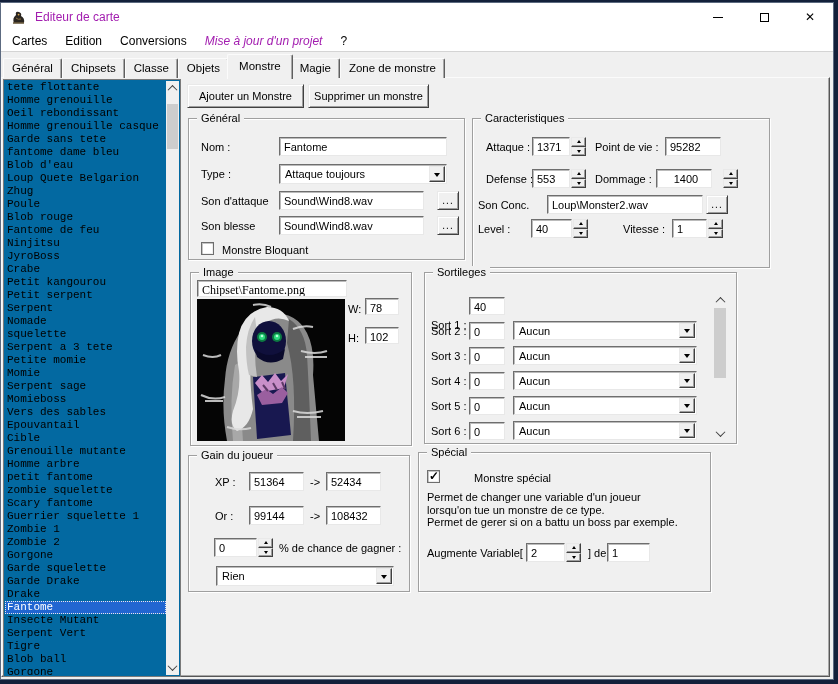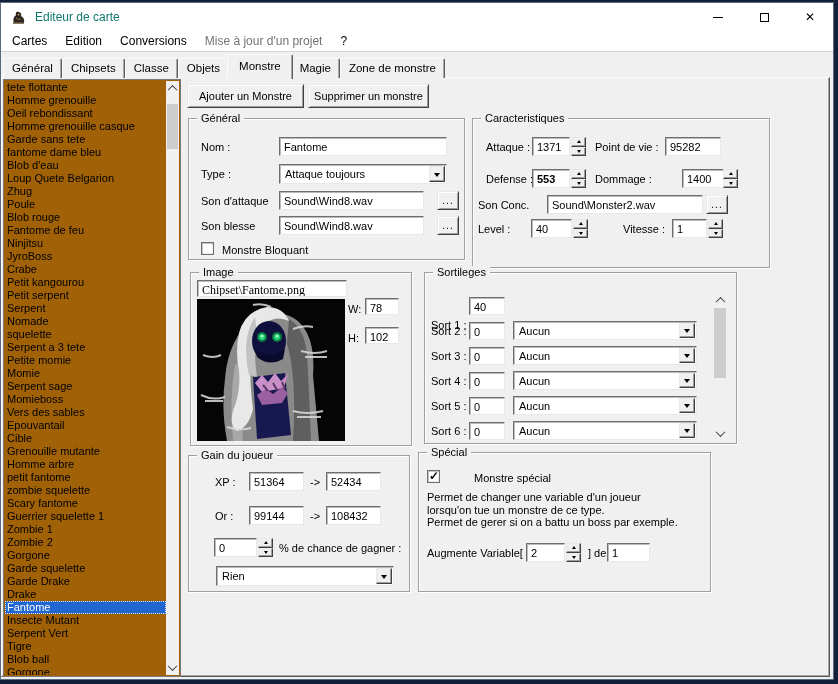--- a/index.html
+++ b/index.html
@@ -3,31 +3,31 @@
 <meta charset="utf-8">
 <style>
   * { margin:0; padding:0; box-sizing:border-box; }
   html,body { width:838px; height:684px; overflow:hidden; }
   body { background:#13203a; font-family:"Liberation Sans", sans-serif; -webkit-font-smoothing:none; }
   .win { position:absolute; left:1px; top:3px; width:832px; height:676px; background:#f0f0f0; outline:1px solid #5c6a80; }
 
   
   .titlebar { height:28px; background:#fff; display:flex; align-items:center; padding-left:9px; }
   .app-icon { width:17px; height:17px; display:inline-block; }
-  .title-text { margin-left:8px; font-size:12px; color:#0f766e; }
+  .title-text { margin-left:8px; font-size:12px; color:#a21caf; }
   .win-controls { margin-left:auto; display:flex; height:100%; }
   .win-btn { width:46px; display:flex; align-items:center; justify-content:center; }
   .glyph-min { width:10px; height:1px; background:#000; display:block; }
   .glyph-max { width:9px; height:9px; border:1px solid #000; display:block; }
   .glyph-close { font-size:12px; color:#000; line-height:1; }
 
   
   .menubar { height:20px; background:#fff; display:flex; align-items:center; font-size:12px; padding-left:2px; }
   .menu-item { padding:2px 9px; color:#000; }
-  .menu-item.disabled { color:#737373; }
+  .menu-item.disabled { color:#a21caf;font-style:italic; }
 
   
   .tabctrl { position:absolute; left:0; top:48px; right:0; bottom:0; background:#f0f0f0; border-top:1px solid #d4d4d4; }
   .tabs { position:absolute; left:2px; top:1px; height:25px; display:flex; align-items:flex-end; z-index:2; }
   .tab { height:20px; padding:3px 8px 0; font-size:11.5px; background:#f0f0f0; color:#000;
          border:1px solid; border-color:#fbfbfb #5f5f5f #5f5f5f #fbfbfb; border-bottom:none;
          border-radius:2px 2px 0 0; box-shadow:inset -1px 0 0 #a8a8a8; white-space:nowrap; }
   .tab.selected { height:25px; padding:5px 11px 0; margin:0 -2px -1px; position:relative; z-index:4; }
   .tabpage { position:absolute; left:0; top:25px; right:3px; bottom:2px; background:#f0f0f0; z-index:1;
              border:1px solid; border-color:#fbfbfb #565656 #565656 #fbfbfb; box-shadow:inset -1px -1px 0 #a8a8a8; }
@@ -53,21 +53,21 @@
   .ud { flex:1; display:flex; align-items:center; justify-content:center; background:#f0f0f0;
         border:1px solid; border-color:#e9e9e9 #404040 #404040 #e9e9e9; box-shadow:inset -1px -1px 0 #9d9d9d; }
   .tri-up-s { width:0; height:0; border:2.5px solid transparent; border-bottom:3.5px solid #000; margin-bottom:2px; }
   .tri-down-s { width:0; height:0; border:2.5px solid transparent; border-top:3.5px solid #000; margin-top:2px; }
 
   .cb { position:absolute; width:13px; height:13px; background:#fff; border:1px solid #6e6e6e;
         box-shadow:inset 1px 1px 0 rgba(60,60,60,.3), inset -1px -1px 0 #eee; }
   .cb.checked::after { content:"✓"; position:absolute; left:1px; top:-2px; font-size:12px; font-weight:bold; color:#000; }
 
   
-  .list { position:absolute; left:1px; top:1px; width:178px; height:598px; background:#a16207; border:1px solid #7a7a7a; }
+  .list { position:absolute; left:1px; top:1px; width:178px; height:598px; background:#0369a1; border:1px solid #7a7a7a;font-family:Liberation Mono, monospace; }
   .list-items { position:absolute; left:1px; top:1px; right:14px; bottom:1px; overflow:hidden; }
   .list-item { height:13px; line-height:13px; font-size:11px; padding-left:2px; color:#000; white-space:nowrap; }
   .list-item.selected { background:#2166d1; color:#fff; outline:1px dotted #e8e8e8; outline-offset:-1px; }
 
   
   .sb { position:absolute; background:#f0f0f0; }
   .sb-arrow { position:absolute; left:0; right:0; height:15px; display:flex; align-items:center; justify-content:center; }
   .sb-arrow.up { top:0; } .sb-arrow.down { bottom:0; }
   .sb-arrow.up::before, .sb-arrow.down::before { content:""; width:6px; height:6px; border-left:1.5px solid #404040; border-top:1.5px solid #404040; }
   .sb-arrow.up::before { transform:rotate(45deg) translate(1px,1px); }
@@ -228,42 +228,42 @@
               <i class="tri-up-s"></i>
             </span>
           <span class="ud">
               <i class="tri-down-s"></i>
             </span>
         </span>
         <span class="lbl" style="left:122px;top:22px;">Point de vie :</span>
         <span class="tb" style="left:192px;top:18px;width:56px;">95282</span>
 
         <span class="lbl" style="left:13px;top:54px;">Defense :</span>
-        <span class="tb" style="left:59px;top:50px;width:38px;font-weight:bold;">553</span>
+        <span class="tb" style="left:59px;top:50px;width:38px;">553</span>
         <span class="updown" style="left:98px;top:50px;">
           <span class="ud">
               <i class="tri-up-s"></i>
             </span>
           <span class="ud">
               <i class="tri-down-s"></i>
             </span>
         </span>
         <span class="lbl" style="left:122px;top:54px;">Dommage :</span>
-        <span class="tb" style="left:209px;top:50px;width:56px;">1400</span>
+        <span class="tb" style="left:183px;top:50px;width:56px;text-align:center;">1400</span>
         <span class="updown" style="left:250px;top:50px;">
           <span class="ud">
               <i class="tri-up-s"></i>
             </span>
           <span class="ud">
               <i class="tri-down-s"></i>
             </span>
         </span>
 
         <span class="lbl" style="left:5px;top:80px;">Son Conc.</span>
-        <span class="tb" style="left:74px;top:76px;width:156px;">Sound\Monster2.wav</span>
+        <span class="tb" style="left:74px;top:76px;width:156px;">Loup\Monster2.wav</span>
         <button class="btn browse" style="left:233px;top:76px;">...</button>
 
         <span class="lbl" style="left:5px;top:104px;">Level :</span>
         <span class="tb" style="left:58px;top:100px;width:41px;">40</span>
         <span class="updown" style="left:100px;top:100px;">
           <span class="ud">
               <i class="tri-up-s"></i>
             </span>
           <span class="ud">
               <i class="tri-down-s"></i>

